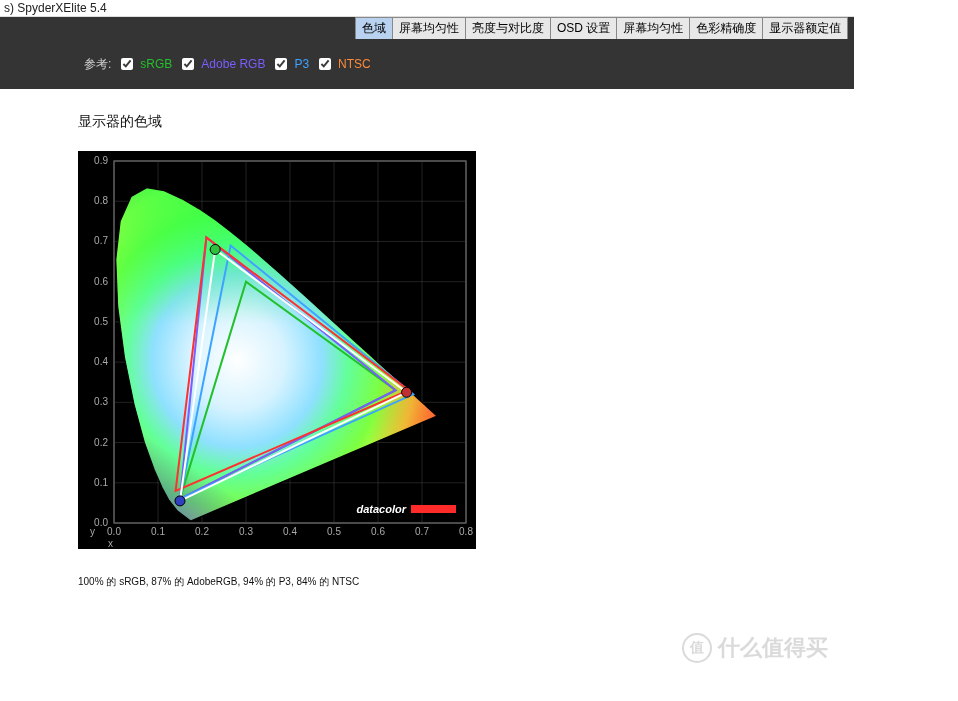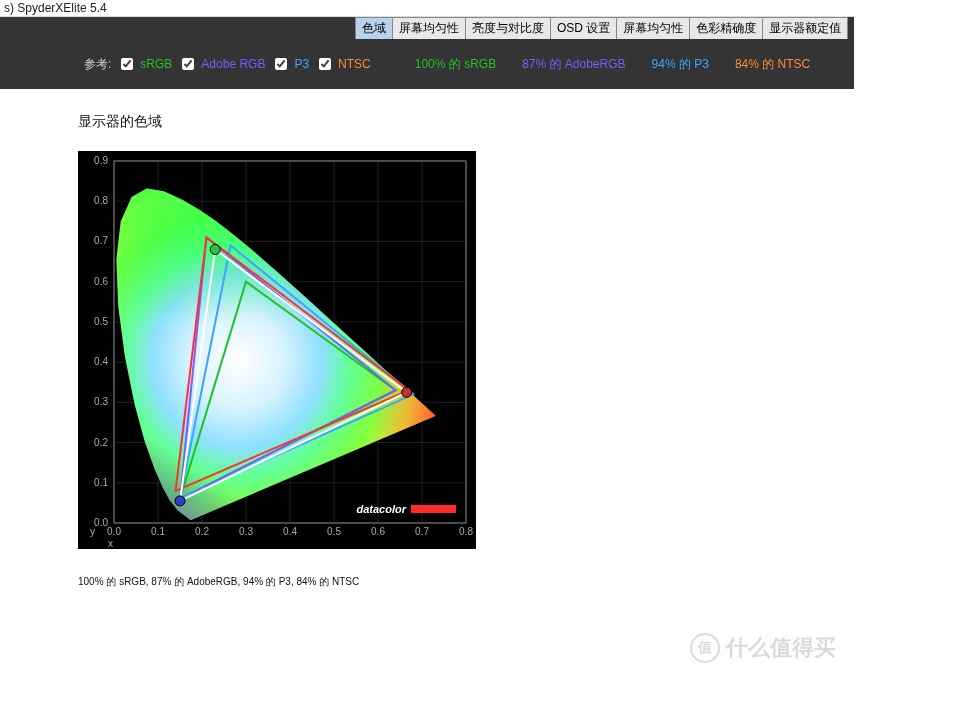--- a/index.html
+++ b/index.html
@@ -6,21 +6,21 @@
   .win{width:854px;height:701px;position:relative;overflow:hidden;background:#fff;}
   .titlebar{background:#fff;border-bottom:1px solid #ddd;padding:1px 4px;font-size:12px;color:#222;}
   .darkwrap{background:#15803d;}
   .tabsrow{display:flex;justify-content:flex-start;padding-left:355px;background:#343434;}
   .ntab{background:#e8e8e8;border:1px solid #888;border-bottom:none;padding:2px 6px;font-size:12px;margin-right:-1px;color:#000;cursor:pointer;}
   .ntab.active{background:#b9d2ef;}
   .refrow{display:flex;align-items:center;gap:4px;padding:16px 14px 16px 84px;background:#343434;color:#ccc;font-size:12px;}
   .refrow .lbl{color:#ccc;margin-right:2px;}
   .ck{display:inline-flex;align-items:center;gap:4px;margin-right:6px;}
   .ck input{accent-color:#fff;width:12px;height:12px;}
-  .page{background:#fff;margin:0 0 0 18px;padding:24px 12px 0 60px;position:relative;height:560px;}
+  .page{background:#fff;margin:0 8px 0 18px;padding:24px 12px 0 60px;position:relative;height:560px;}
   .ptitle{font-size:14px;color:#111;margin-bottom:20px;}
   .chartbox{width:398px;height:398px;background:#000;position:relative;}
   .summary{margin-top:26px;font-size:10px;color:#111;}
   .sRGB{color:#22c02a;}
   .adobe{color:#7a5cff;}
   .p3{color:#3ea2ff;}
   .ntsc{color:#ff8a3a;}
   .wm{position:absolute;right:18px;bottom:10px;color:#d4d4d4;font-size:22px;font-weight:700;display:flex;align-items:center;gap:6px;opacity:.85;}
   .wm .circ{width:26px;height:26px;border:2px solid #d4d4d4;border-radius:50%;display:flex;align-items:center;justify-content:center;font-size:14px;}
 </style>
@@ -54,21 +54,20 @@
             <input type="checkbox" checked="" style="">
             <span class="adobe">Adobe RGB</span>
           </span><span class="ck">
             <input type="checkbox" checked="" style="">
             <span class="p3">P3</span>
           </span><span class="ck">
             <input type="checkbox" checked="" style="">
             <span class="ntsc">NTSC</span>
           </span></span>
     <span style="width:30px"></span>
-    <span id="stats"><span class="sRGB" style="margin-right: 26px;">100% 的 sRGB</span><span class="adobe" style="margin-right: 26px;">87% 的 AdobeRGB</span><span class="p3" style="margin-right: 26px;">94% 的 P3</span><span class="ntsc" style="margin-right: 26px;">84% 的 NTSC</span></span>
   </div>
 </div>
 
 <div class="page">
   <div class="ptitle">显示器的色域</div>
 
   <div class="chartbox">
     <svg id="chartsvg" width="398" height="398" viewBox="0 0 398 398">
           <rect x="36" y="10" width="352" height="362" fill="#000" stroke="#999" stroke-width="1"></rect>
           <line x1="36" y1="10" x2="36" y2="372" stroke="#444" stroke-width="0.5"></line>

